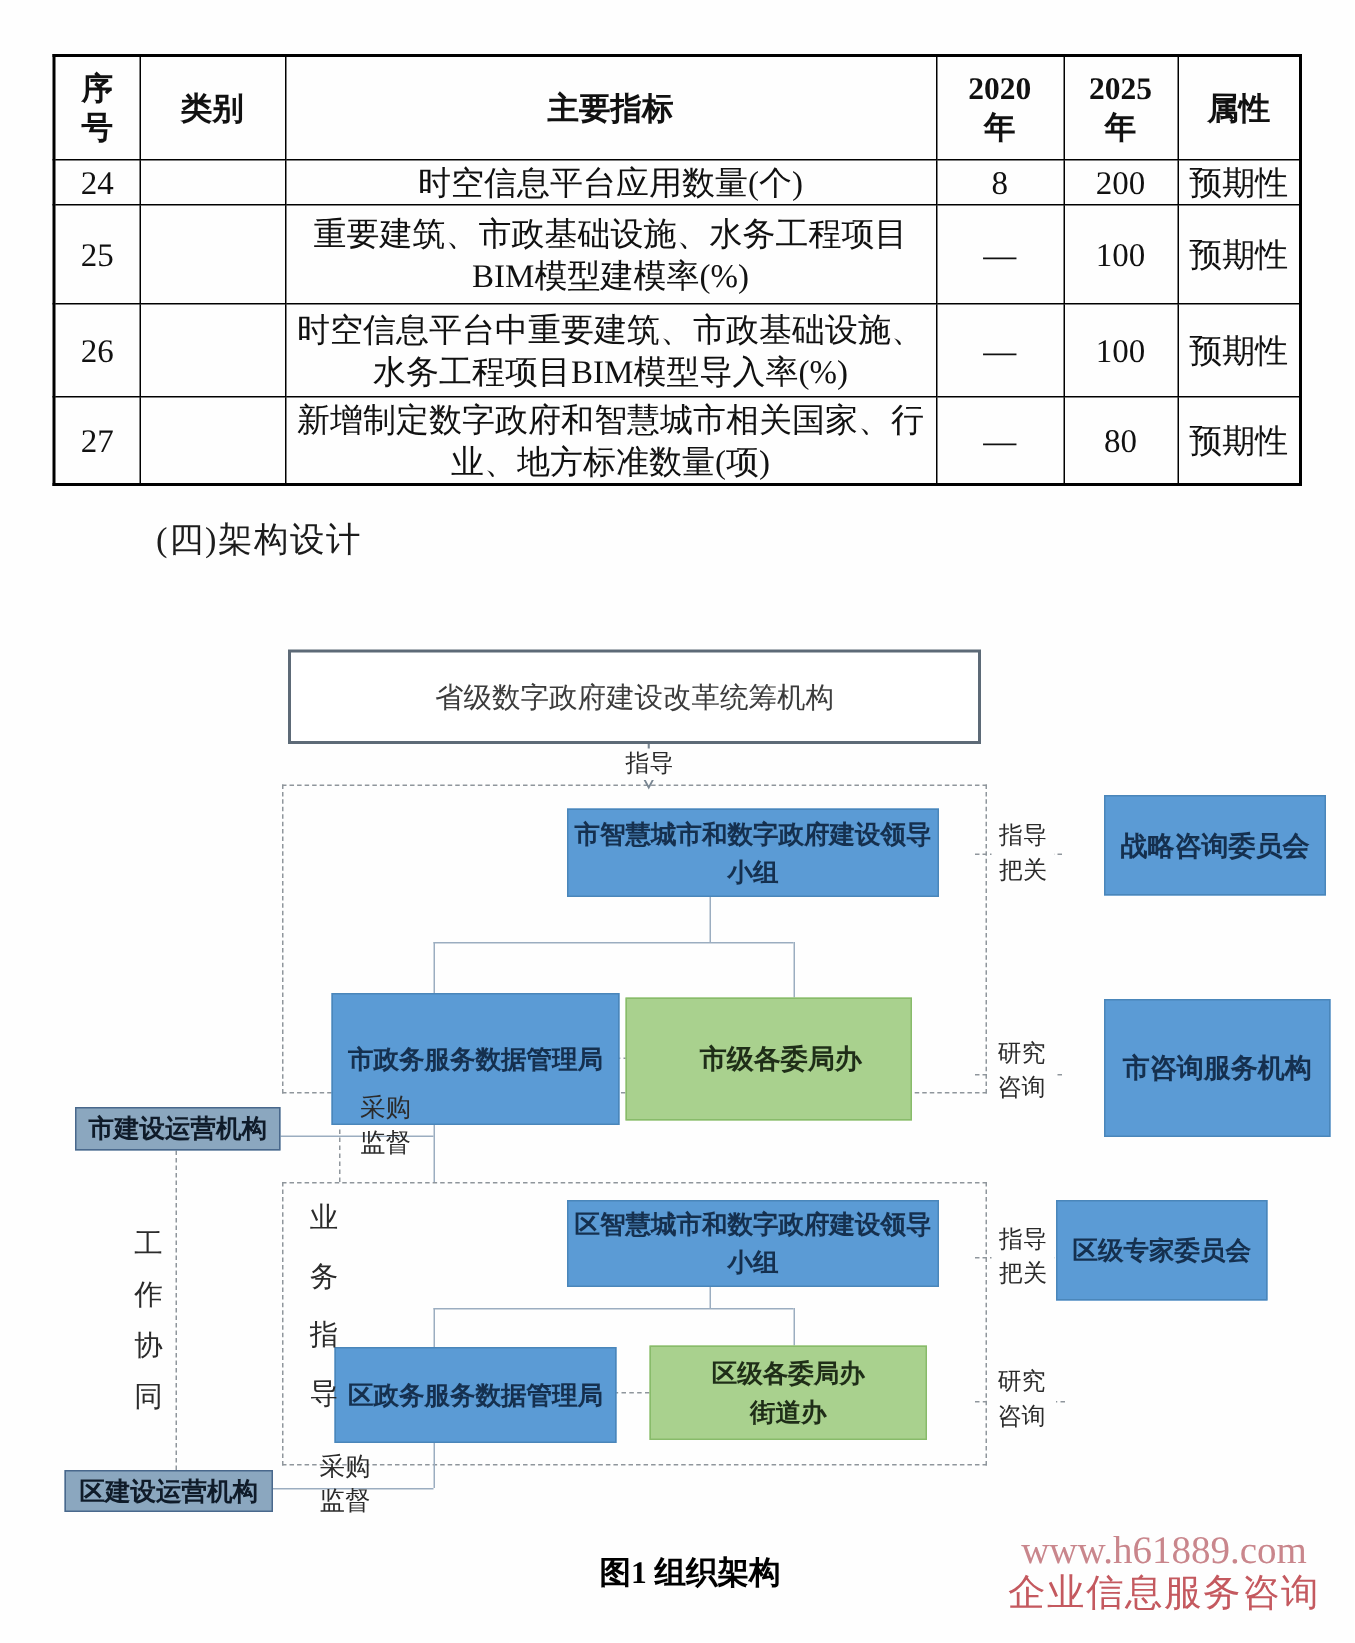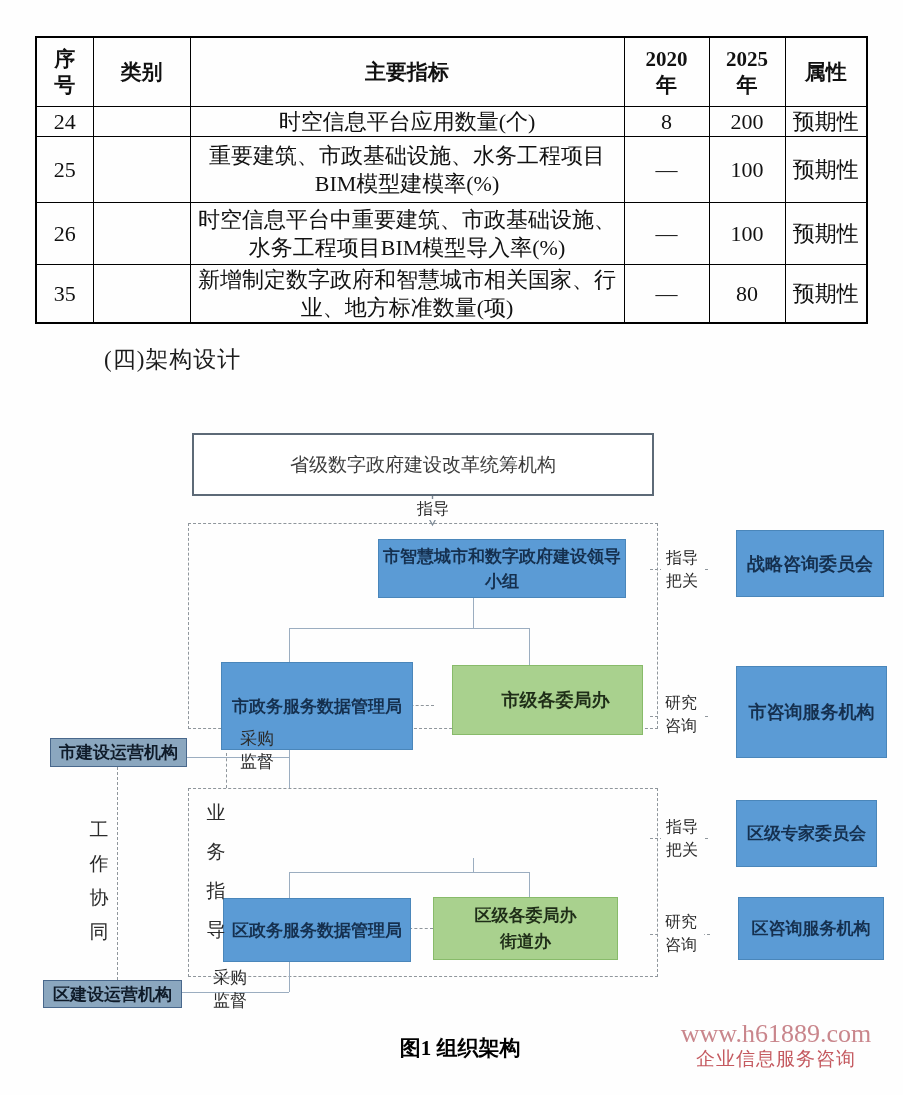--- a/index.html
+++ b/index.html
@@ -36,21 +36,21 @@
   .hdash{position:absolute;border-top:1px dashed #8f969c;z-index:1;}
   .vdash{position:absolute;border-left:1px dashed #8f969c;z-index:1;}
   .dashrect{position:absolute;border:1px dashed #8f969c;z-index:0;}
   .lbl{position:absolute;white-space:pre-line;color:#2b2b2b;z-index:3;
        font-family:"Liberation Sans",sans-serif;text-align:center;}
   .lbl.bgw{background:#fefefe;}
   
   .wm{position:absolute;left:664px;top:1008px;width:224px;text-align:center;line-height:1.1;
       font-family:"Liberation Serif",serif;z-index:5;}
   .wm-1{font-size:26px;color:#c9868c;margin-top:12px;}
-  .wm-2{font-size:19px;color:#c4595f;letter-spacing:1px;}
+  .wm-2{font-size:25px;color:#c4595f;letter-spacing:1px;}
 </style>
 </head>
 <body>
 
 <div class="page">
 
   <table class="ind">
     <colgroup>
       <col style="width:57px">
         <col style="width:97px">
@@ -89,21 +89,21 @@
     </tr>
     <tr class="r-26">
       <td>26</td>
       <td></td>
       <td class="ind-cell">时空信息平台中重要建筑、市政基础设施、水务工程项目BIM模型导入率(%)</td>
       <td>—</td>
       <td>100</td>
       <td>预期性</td>
     </tr>
     <tr class="r-27">
-      <td>35</td>
+      <td>27</td>
       <td></td>
       <td class="ind-cell">新增制定数字政府和智慧城市相关国家、行业、地方标准数量(项)</td>
       <td>—</td>
       <td>80</td>
       <td>预期性</td>
     </tr>
   </tbody>
     </table>
 
   <div class="sec-heading">(四)架构设计</div>
@@ -119,21 +119,21 @@
   <div class="dashrect" style="left:188px;top:523px;width:468px;height:204px;"></div>
 
   <div class="box blue" style="left:350px;top:539px;width:248px;height:59px;font-size:17px;line-height:25px;">市智慧城市和数字政府建设领导小组</div>
 
   <div class="vline" style="left:473px;top:598px;height:30px;"></div>
   <div class="hline" style="left:289px;top:628px;width:240px;"></div>
   <div class="vline" style="left:289px;top:628px;height:34px;"></div>
   <div class="vline" style="left:529px;top:628px;height:37px;"></div>
 
   <div class="box blue" style="left:193px;top:662px;width:192px;height:88px;font-size:17px;">市政务服务数据管理局</div>
-  <div class="box green" style="left:452px;top:665px;width:191px;height:70px;font-size:18px;padding-left:16px;">市级各委局办</div>
+  <div class="box green" style="left:417px;top:665px;width:191px;height:82px;font-size:18px;padding-left:16px;">市级各委局办</div>
   <div class="hdash" style="left:385px;top:705px;width:49px;"></div>
 
   <div class="hdash" style="left:650px;top:569px;width:58px;"></div>
   <div class="lbl bgw" style="left:661px;top:546px;width:42px;font-size:16px;line-height:23px;">指导
 把关</div>
   <div class="box blue" style="left:708px;top:530px;width:148px;height:67px;font-size:18px;">战略咨询委员会</div>
 
   <div class="hdash" style="left:650px;top:716px;width:58px;"></div>
   <div class="lbl bgw" style="left:658px;top:691px;width:46px;font-size:16px;line-height:23px;">研究
 咨询</div>
@@ -151,40 +151,40 @@
 作
 协
 同</div>
 
   <div class="dashrect" style="left:188px;top:788px;width:468px;height:187px;"></div>
   <div class="lbl" style="left:202px;top:793px;width:28px;font-size:19px;line-height:39px;">业
 务
 指
 导</div>
 
+  <div class="box blue" style="left:350px;top:800px;width:248px;height:58px;font-size:17px;line-height:25px;">区智慧城市和数字政府建设领导小组</div>
 
   <div class="vline" style="left:473px;top:858px;height:14px;"></div>
   <div class="hline" style="left:289px;top:872px;width:240px;"></div>
   <div class="vline" style="left:289px;top:872px;height:26px;"></div>
   <div class="vline" style="left:529px;top:872px;height:25px;"></div>
 
   <div class="box blue" style="left:195px;top:898px;width:188px;height:64px;font-size:17px;">区政务服务数据管理局</div>
   <div class="box green" style="left:433px;top:897px;width:185px;height:63px;font-size:17px;line-height:26px;">区级各委局办
 街道办</div>
   <div class="hdash" style="left:383px;top:928px;width:50px;"></div>
 
   <div class="hdash" style="left:650px;top:838px;width:58px;"></div>
   <div class="lbl bgw" style="left:661px;top:815px;width:42px;font-size:16px;line-height:23px;">指导
 把关</div>
-  <div class="box blue" style="left:708px;top:800px;width:141px;height:67px;font-size:17px;">区级专家委员会</div>
+  <div class="box blue" style="left:676px;top:800px;width:141px;height:67px;font-size:17px;">区级专家委员会</div>
 
   <div class="hdash" style="left:650px;top:934px;width:60px;"></div>
   <div class="lbl bgw" style="left:658px;top:910px;width:46px;font-size:16px;line-height:23px;">研究
 咨询</div>
-  <div class="box blue" style="left:710px;top:897px;width:146px;height:63px;font-size:17px;">区咨询服务机构</div>
 
   <div class="box grayblue" style="left:43px;top:980px;width:139px;height:28px;font-size:17px;">区建设运营机构</div>
   <div class="vline" style="left:289px;top:962px;height:30px;"></div>
   <div class="hline" style="left:182px;top:992px;width:107px;"></div>
   <div class="lbl" style="left:210px;top:966px;width:40px;font-size:17px;line-height:23px;">采购
 监督</div>
 
   <div class="caption">图1 组织架构</div>
 
   <div class="wm">

